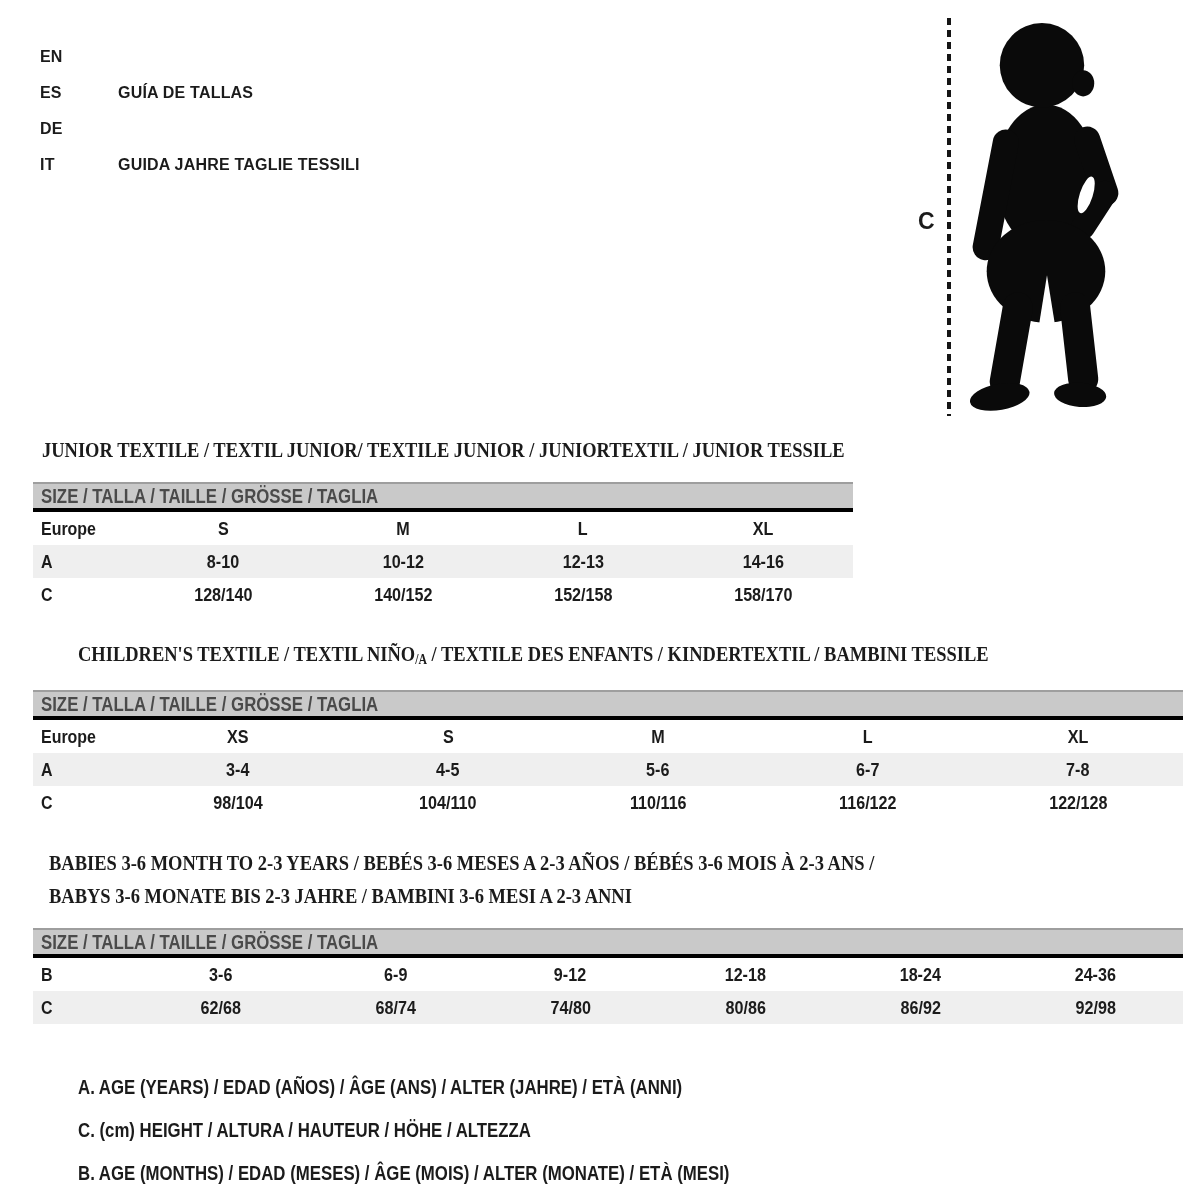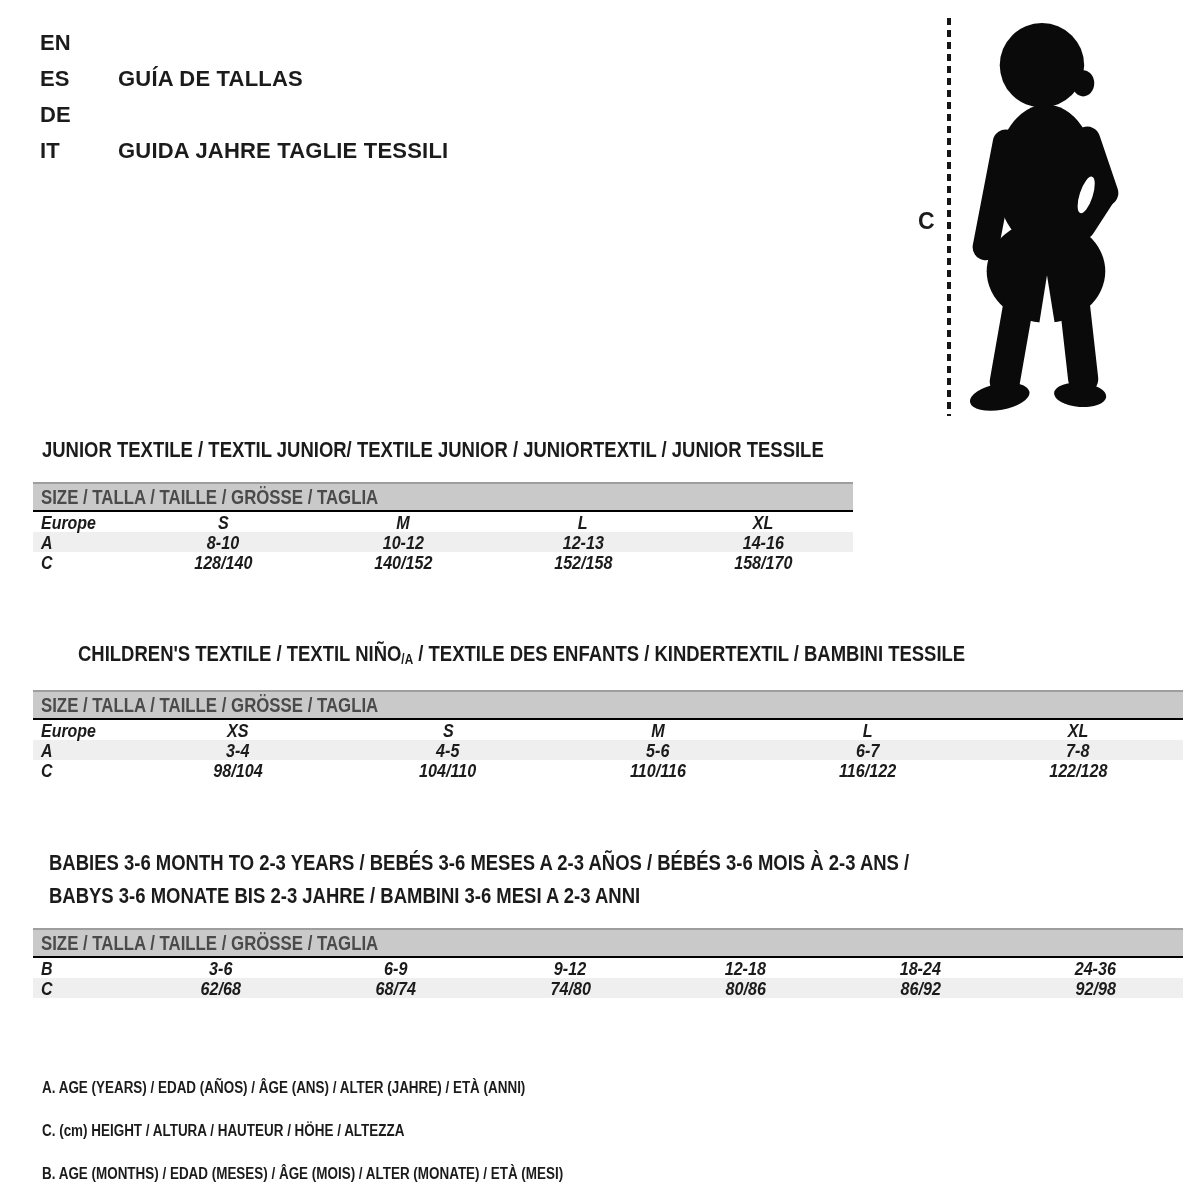--- a/index.html
+++ b/index.html
@@ -14,57 +14,57 @@
     -webkit-font-smoothing: antialiased;
   }
   .abs { position: absolute; }
 
   
   .cx  { display: inline-block; transform: scaleX(.84); transform-origin: 0 50%; white-space: nowrap; }
   .cxc { display: inline-block; transform: scaleX(.85); transform-origin: 50% 50%; white-space: nowrap; }
 
   
   .lang-block { left: 40px; top: 30px; }
-  .lang-row { display: flex; height: 36px; align-items: flex-start; font-size: 22px; letter-spacing: .2px; }
+  .lang-row { display: flex; height: 36px; align-items: flex-end; font-size: 16px; letter-spacing: .2px; }
   .lang-code { width: 78px; flex: 0 0 78px; }
 
   
   .dash-line {
     left: 947px; top: 18px; width: 4px; height: 398px;
     background: repeating-linear-gradient(to bottom, #151515 0 7px, transparent 7px 12px);
   }
   .c-label { left: 918px; top: 208px; font-size: 23px; }
   .figure-svg { left: 960px; top: 14px; }
 
   
-  .sec-heading { font-size: 22px; white-space: nowrap; }
+  .sec-heading { font-size: 22px; white-space: nowrap; font-family: Liberation Serif, serif; }
   .subsmall { font-size: 14px; vertical-align: -3px; }
 
   
   .size-table { position: absolute; }
   .bar {
     height: 30px; box-sizing: border-box;
     background: #c9c9c9;
     border-top: 2px solid #9e9e9e;
-    border-bottom: 2px solid #000000;
+    border-bottom: 4px solid #000000;
     display: flex; align-items: center;
     padding-left: 8px;
     color: #4a4a4a; font-size: 20px;
   }
-  .trow { display: grid; height: 20px; align-items: center; font-size: 19px; font-style: italic; }
+  .trow { display: grid; height: 33px; align-items: center; font-size: 19px; }
   .trow.shaded { background: #efefef; }
   .cols4 { grid-template-columns: 100px repeat(4, 1fr); }
   .cols5 { grid-template-columns: 100px repeat(5, 1fr); }
   .cols6 { grid-template-columns: 100px repeat(6, 1fr); }
   .tlabel { padding-left: 8px; text-align: left; }
   .tcell { text-align: center; }
 
   
   .footnotes { left: 42px; top: 1066px; }
-  .footnote { height: 43px; font-size: 16px; display: flex; align-items: center; }
+  .footnote { height: 43px; font-size: 20px; display: flex; align-items: center; margin-left: 36px; }
 </style>
 </head>
 <body>
 
 <div class="abs lang-block">
   <div class="lang-row">
     <span class="lang-code">EN</span>
   </div>
   <div class="lang-row">
     <span class="lang-code">ES</span>

